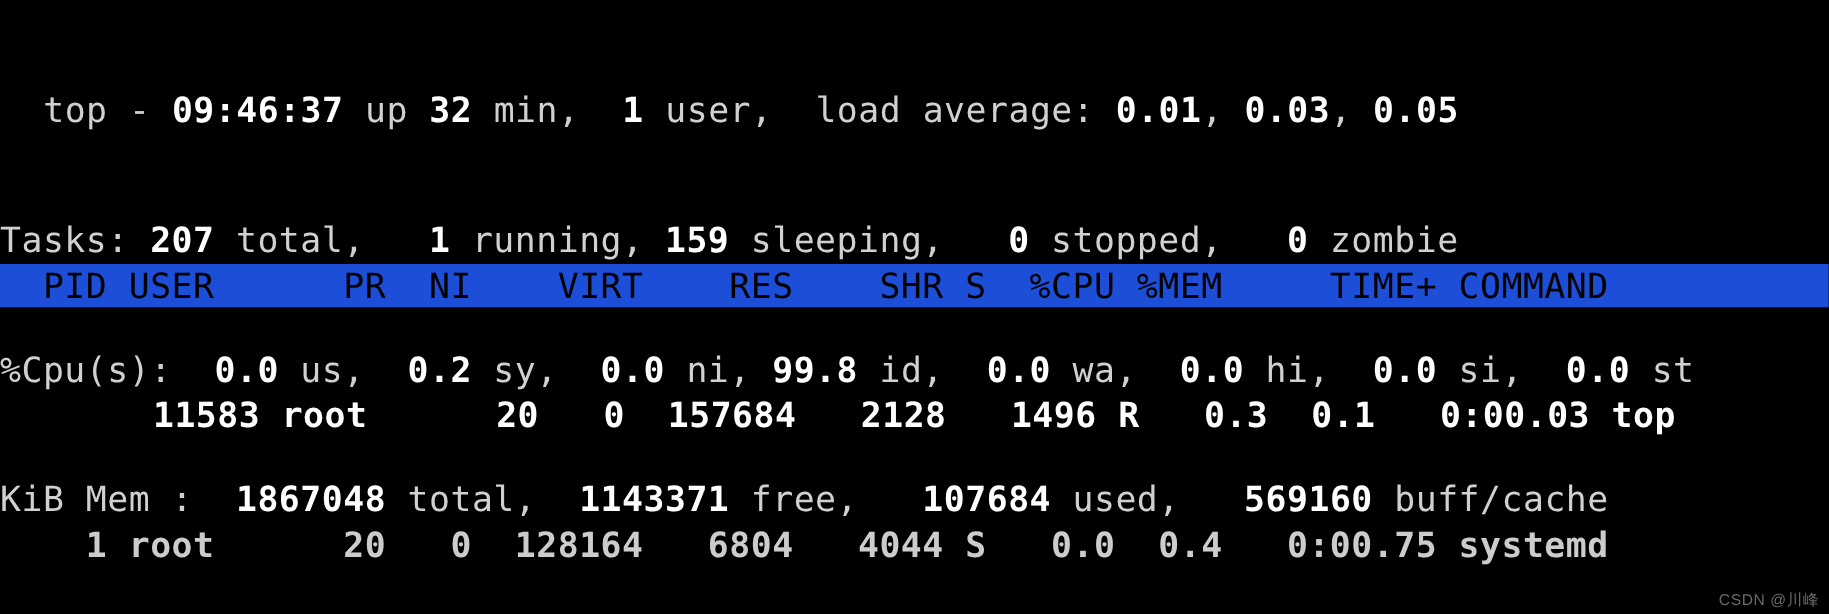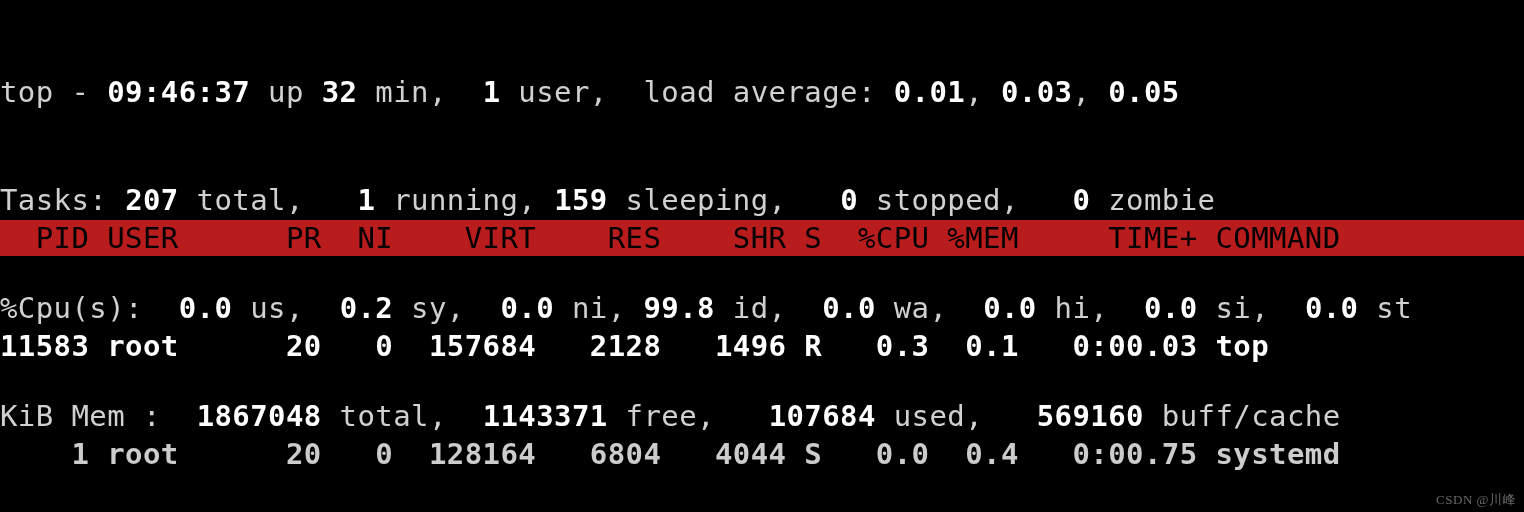--- a/index.html
+++ b/index.html
@@ -53,21 +53,21 @@
     font-weight: bold;
   }
 
   
   .colhead {
     position: absolute;
     left: 0px;
     top: 220px;
     width: 1524px;
     height: 36px;
-    background: #b91c1c;
+    background: #1d4ed8;
     color: #000000;
     font-weight: normal;
     line-height: 36px;
     white-space: pre;
     font-size: 29px;
     overflow: hidden;
   }
 
   .proclist {
     position: absolute;
@@ -83,45 +83,45 @@
   .proclist .line.hl {
     color: #ffffff;
     font-weight: bold;
   }
 
   .watermark {
     position: absolute;
     right: 8px;
     bottom: 4px;
     color: #6a6a6a;
-    font-family: Liberation Serif, serif;
+    font-family: Liberation Sans, sans-serif;
     font-size: 13px;
     line-height: 16px;
     letter-spacing: 0.5px;
     white-space: pre;
   }
 </style>
 </head>
 <body>
 
 <div id="terminal" style="letter-spacing: 0.415px;">
 
   <div class="summary">
-    <div class="line" style="letter-spacing: 0.415px;"><span>top - <span class="b">09:46:37</span> up <span class="b">32</span> min,  <span class="b">1</span> user,  load average: <span class="b">0.01</span>, <span class="b">0.03</span>, <span class="b">0.05</span></span></div>
+    <div class="line" style="letter-spacing: 0.415px; padding-left: 36px;"><span>top - <span class="b">09:46:37</span> up <span class="b">32</span> min,  <span class="b">1</span> user,  load average: <span class="b">0.01</span>, <span class="b">0.03</span>, <span class="b">0.05</span></span></div>
     <div class="line" style="letter-spacing: 0.415px;"><span>Tasks: <span class="b">207</span> total,   <span class="b">1</span> running, <span class="b">159</span> sleeping,   <span class="b">0</span> stopped,   <span class="b">0</span> zombie</span></div>
     <div class="line" style="letter-spacing: 0.415px;"><span>%Cpu(s):  <span class="b">0.0</span> us,  <span class="b">0.2</span> sy,  <span class="b">0.0</span> ni, <span class="b">99.8</span> id,  <span class="b">0.0</span> wa,  <span class="b">0.0</span> hi,  <span class="b">0.0</span> si,  <span class="b">0.0</span> st</span></div>
     <div class="line" style="letter-spacing: 0.415px;"><span>KiB Mem :  <span class="b">1867048</span> total,  <span class="b">1143371</span> free,   <span class="b">107684</span> used,   <span class="b">569160</span> buff/cache</span></div>
     <div class="line" style="letter-spacing: 0.415px;"><span>KiB Swap:  <span class="b">2097148</span> total,  <span class="b">2097148</span> free,        <span class="b">0</span> used.  <span class="b">1569536</span> avail Mem</span></div>
     
   </div>
 
   <div class="colhead" style="letter-spacing: 0.415px;"><span>  PID USER      PR  NI    VIRT    RES    SHR S  %CPU %MEM     TIME+ COMMAND </span></div>
 
   <div class="proclist">
-    <div class="line hl" style="letter-spacing: 0.415px;"><span>11583 root      20   0  157684   2128   1496 R   0.3  0.1   0:00.03 top</span></div>
+    <div class="line hl" style="letter-spacing: 0.415px; text-align: center;"><span>11583 root      20   0  157684   2128   1496 R   0.3  0.1   0:00.03 top</span></div>
     <div class="line" style="letter-spacing: 0.415px; font-weight: bold;"><span>    1 root      20   0  128164   6804   4044 S   0.0  0.4   0:00.75 systemd</span></div>
     
     
     
     
     
   </div>
 
   <div class="watermark">CSDN @川峰</div>
 

